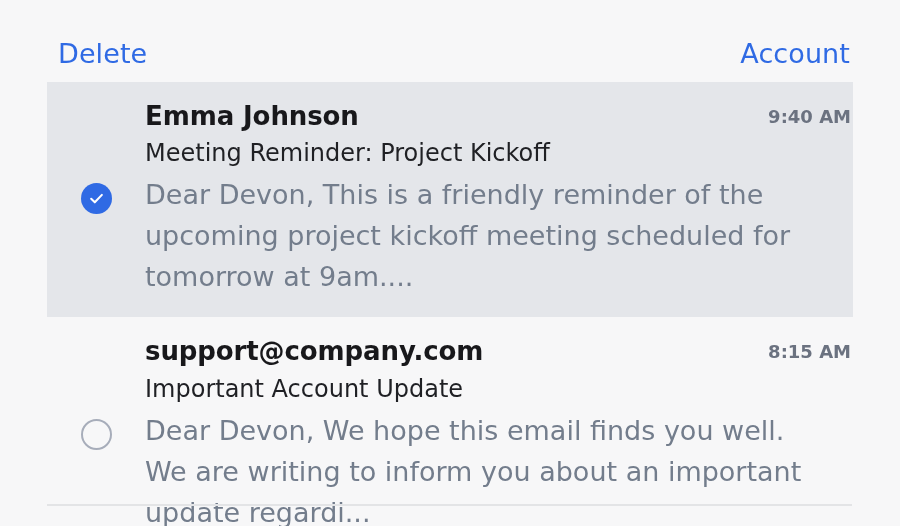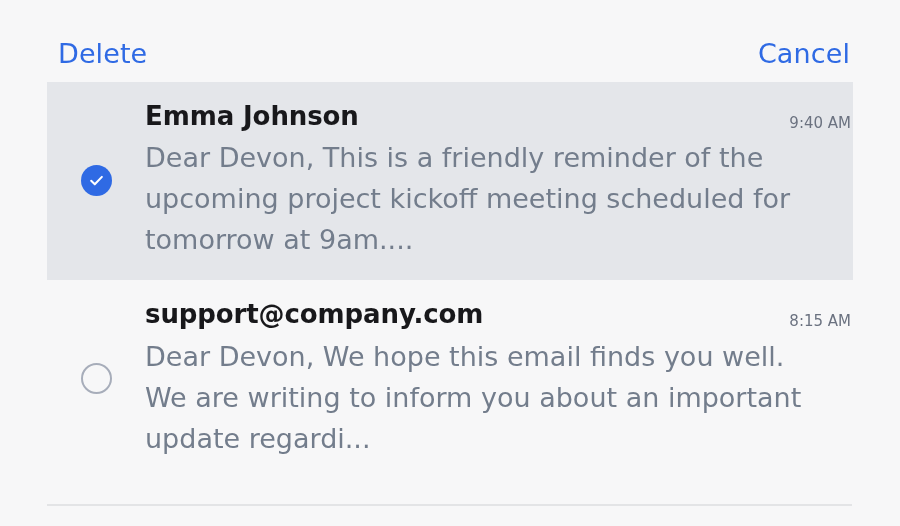--- a/index.html
+++ b/index.html
@@ -96,37 +96,37 @@
   .checkbox.checked svg { display: block; }
 
   
   .mail-body {
     flex: 1 1 auto;
     min-width: 0;
     padding-right: 2px;
   }
   .mail-head {
     display: flex;
-    align-items: flex-end;
+    align-items: center;
     justify-content: space-between;
     gap: 14px;
   }
   .sender {
     font-size: 26px;
     font-weight: 700;
     color: #18181b;
     line-height: 1.28;
     letter-spacing: -0.1px;
     white-space: nowrap;
     overflow: hidden;
     text-overflow: ellipsis;
   }
   .time {
-    font-size: 15px;
-    font-weight: 400;
+    font-size: 18px;
+    font-weight: 700;
     color: #6b7280;
     line-height: 1.3;
     white-space: nowrap;
     flex: 0 0 auto;
   }
   .subject {
     font-size: 24px;
     font-weight: 400;
     color: #1f2024;
     line-height: 1.42;
@@ -152,50 +152,52 @@
     width: 805px;
     height: 2px;
     background: #e3e4e6;
   }
 </style>
 </head>
 <body>
 
 <div class="toolbar">
   <button class="tool-btn left">Delete</button>
-  <button class="tool-btn right">Cancel</button>
+  <button class="tool-btn right">Account</button>
 </div>
 
 <div class="mail-list">
 
   <div class="mail-row selected">
     <div class="check-col">
       <span class="checkbox checked">
         <svg width="17" height="17" viewBox="0 0 24 24" aria-hidden="true">
           <path d="M4.5 12.4 L9.6 17.4 L19.6 6.9" fill="none" stroke="#ffffff" stroke-width="2.9" stroke-linecap="round" stroke-linejoin="round"></path>
         </svg>
       </span>
     </div>
     <div class="mail-body">
       <div class="mail-head">
         <span class="sender">Emma Johnson</span>
         <span class="time">9:40 AM</span>
       </div>
+      <div class="subject">Meeting Reminder: Project Kickoff</div>
       <div class="preview">Dear Devon, This is a friendly reminder of the upcoming project kickoff meeting scheduled for tomorrow at 9am....</div>
     </div>
   </div>
 
   <div class="mail-row">
     <div class="check-col">
       <span class="checkbox unchecked"></span>
     </div>
     <div class="mail-body">
       <div class="mail-head">
         <span class="sender">support@company.com</span>
         <span class="time">8:15 AM</span>
       </div>
+      <div class="subject">Important Account Update</div>
       <div class="preview">Dear Devon, We hope this email finds you well. We are writing to inform you about an important update regardi...</div>
     </div>
   </div>
 
 </div>
 
 <div class="divider"></div>
 
 </body></html>

